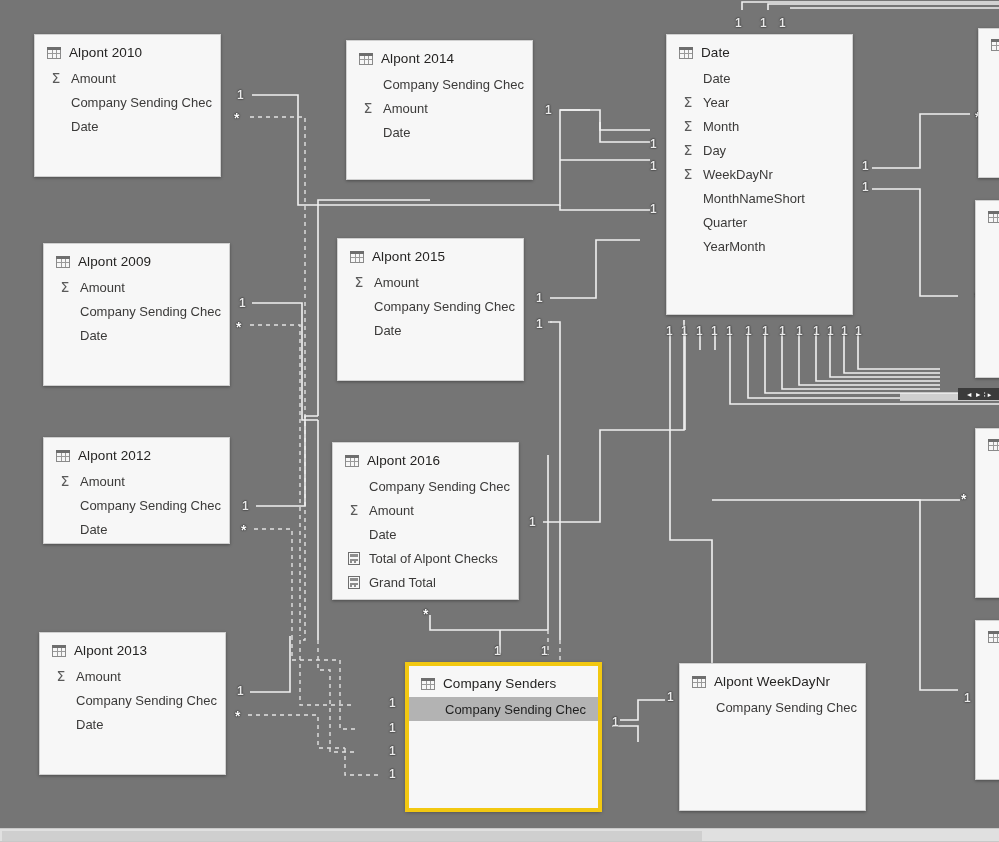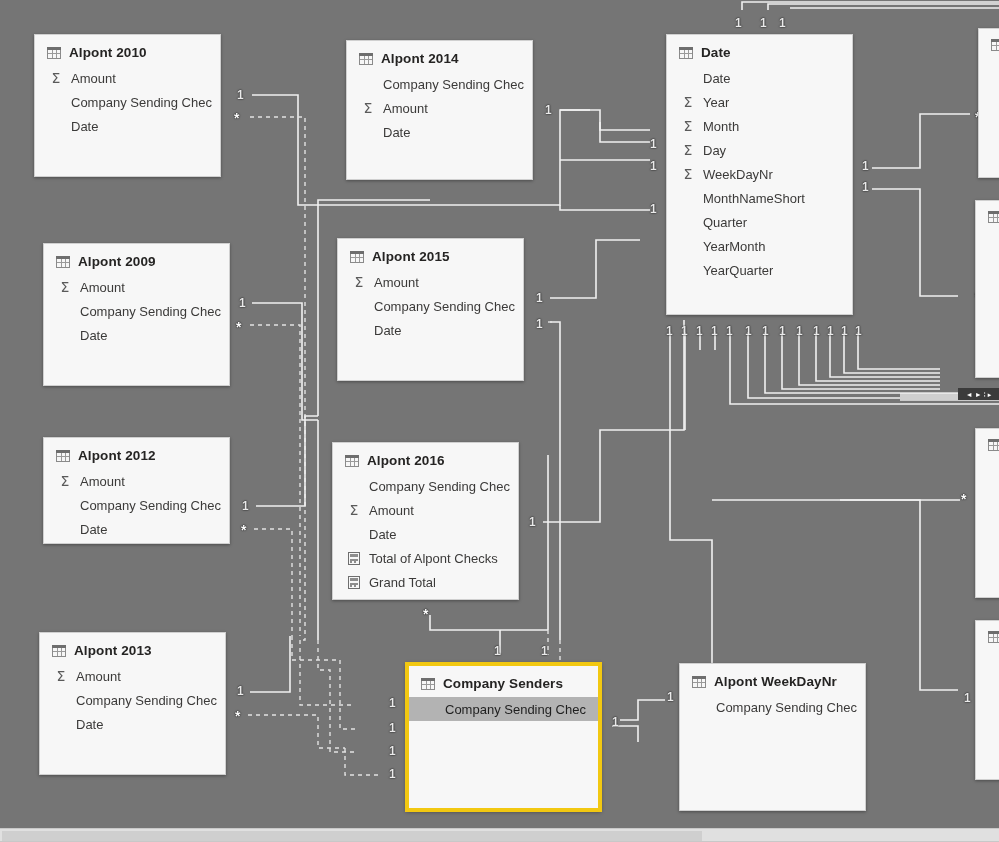--- a/index.html
+++ b/index.html
@@ -26,21 +26,21 @@
   }
   .tbl.sel {
     border: 3px solid #f2c811;
     box-shadow: 0 0 0 1px #f2c811, 0 1px 4px rgba(0,0,0,.4);
   }
   .tbl-hdr {
     display: flex; align-items: center; gap: 8px;
     padding: 10px 10px 6px 12px;
   }
   .tbl-title {
-    font-size: 13.5px; font-weight: bold; color: #252423;
+    font-size: 13.5px; font-weight: normal; color: #252423;
     white-space: nowrap; letter-spacing: .1px;
   }
   .fld {
     display: flex; align-items: center;
     height: 24px;
     padding-left: 12px;
     font-size: 13px; color: #3b3a39;
     white-space: nowrap;
   }
   .fld.hl { background: #b3b3b3; color: #1f1f1f; }
@@ -395,24 +395,20 @@
           <span class="fld-ico blank"></span>
           <span class="fld-lbl">MonthNameShort</span>
         </div>
         <div class="fld">
           <span class="fld-ico blank"></span>
           <span class="fld-lbl">Quarter</span>
         </div>
         <div class="fld">
           <span class="fld-ico blank"></span>
           <span class="fld-lbl">YearMonth</span>
-        </div>
-        <div class="fld">
-          <span class="fld-ico blank"></span>
-          <span class="fld-lbl">YearQuarter</span>
         </div>
       </div>
       <div class="tbl sel" style="left: 406px; top: 663px; width: 195px; height: 148px;">
         <div class="tbl-hdr">
           <span class="gico">
             <i class="top"></i>
             <i class="bd"></i>
           </span>
           <span class="tbl-title">Company Senders</span>
         </div>

